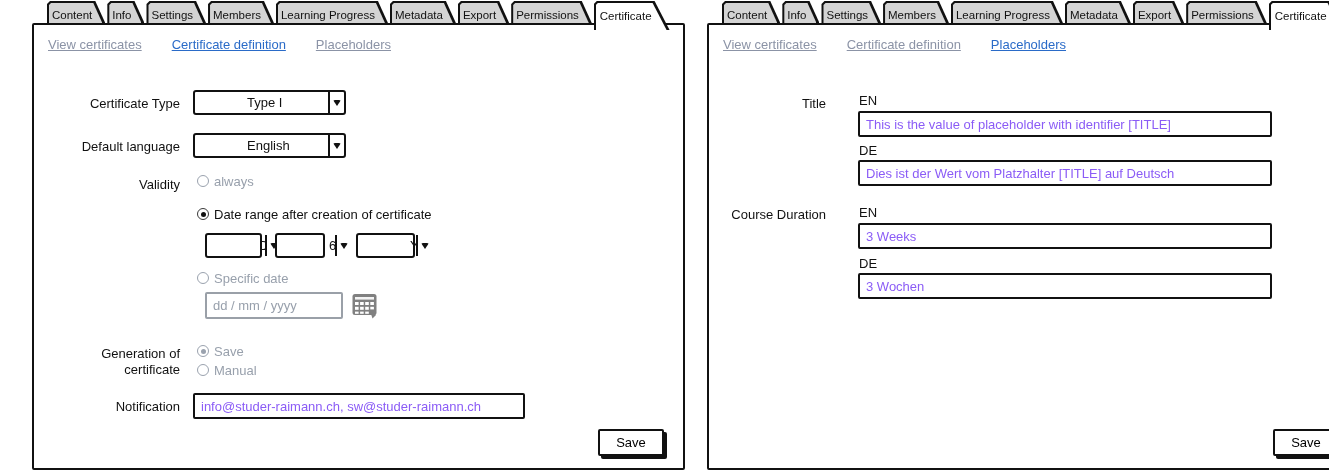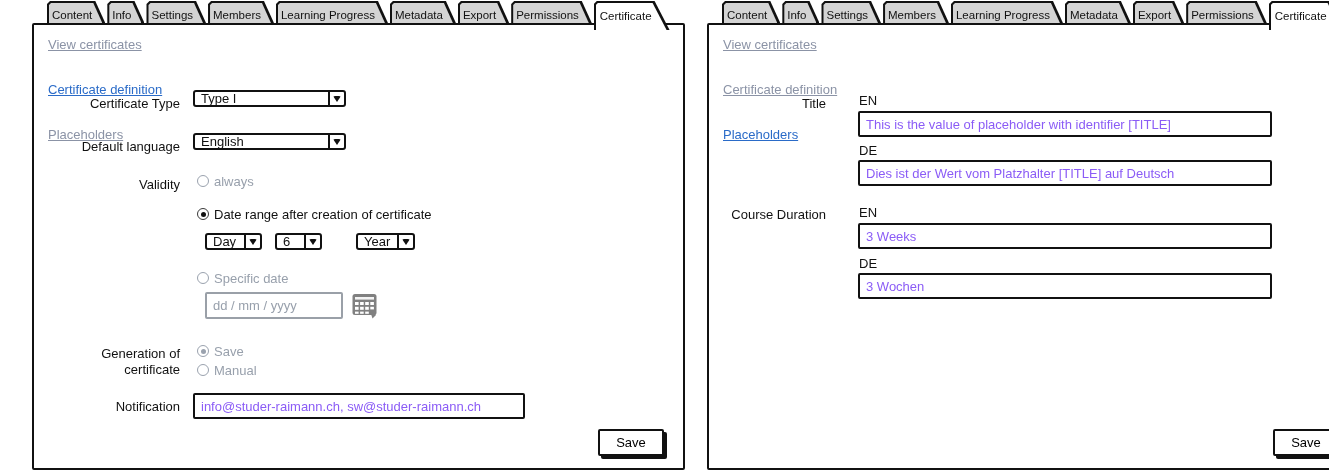--- a/index.html
+++ b/index.html
@@ -34,30 +34,30 @@
   .tab.active {
     height:29px; z-index:6; padding:5px 18px 0 6px;
     clip-path: polygon(0 3px, 3px 0, calc(100% - 15px) 0, 100% 100%, 0 100%);
   }
   .tab.active .tab-fill {
     background:#fff;
     clip-path: polygon(0 2px, 2px 0, calc(100% - 14px) 0, 100% 100%, 0 100%);
   }
 
   
-  .subnav { position:absolute; top:36px; left:16px; display:flex; gap:30px; z-index:1;flex-direction:column; }
+  .subnav { position:absolute; top:36px; left:16px; display:flex; gap:30px; z-index:1; }
   .subnav .snlink { font-size:13px; text-decoration:underline; color:#8b93a6; cursor:pointer; }
   .subnav .snlink.active { color:#2a6bc8; }
 
   
   .f-label { position:absolute; font-size:13px; text-align:right; color:#111; line-height:16px; }
 
   .dropdown {
     position:absolute; border:2px solid #111; border-radius:3px; background:#fff;
-    display:flex; align-items:stretch; height:17px; cursor:pointer;
+    display:flex; align-items:stretch; height:25px; cursor:pointer;padding-left:46px;
   }
   .dd-value { flex:1; padding:0 6px; font-size:13px; display:flex; align-items:center; white-space:nowrap; overflow:hidden; }
   .dd-arrow { width:16px; border-left:2px solid #111; display:flex; align-items:center; justify-content:center; flex:none; }
   .dd-arrow::after { content:""; border-left:4px solid transparent; border-right:4px solid transparent; border-top:6px solid #111; border-radius:2px; }
 
   .radio-row { position:absolute; display:flex; align-items:flex-start; gap:5px; font-size:13px; cursor:pointer; line-height:14px; }
   .radio { width:12px; height:12px; border-radius:50%; border:1.5px solid #3a3a3a; background:#fff; position:relative; flex:none; }
   .radio.checked::after { content:""; position:absolute; inset:2.5px; border-radius:50%; background:#111; }
   .radio-row.disabled { color:#98a0ac; }
   .radio-row.disabled .radio { border-color:#9aa2ae; }

